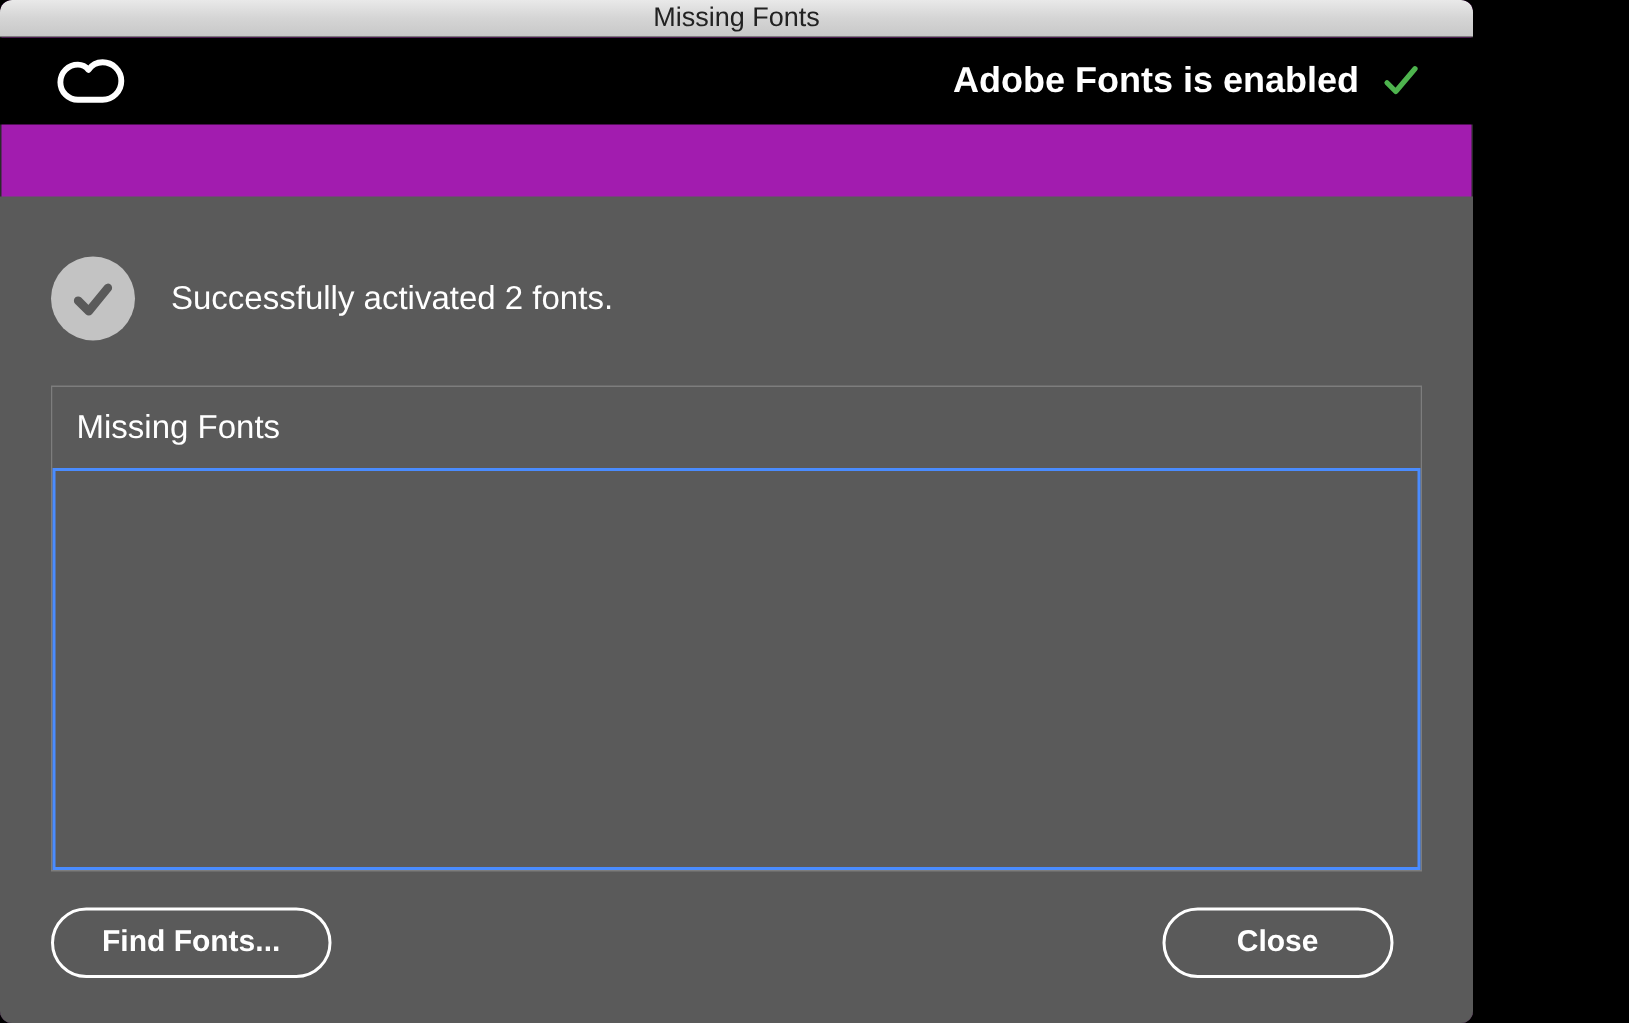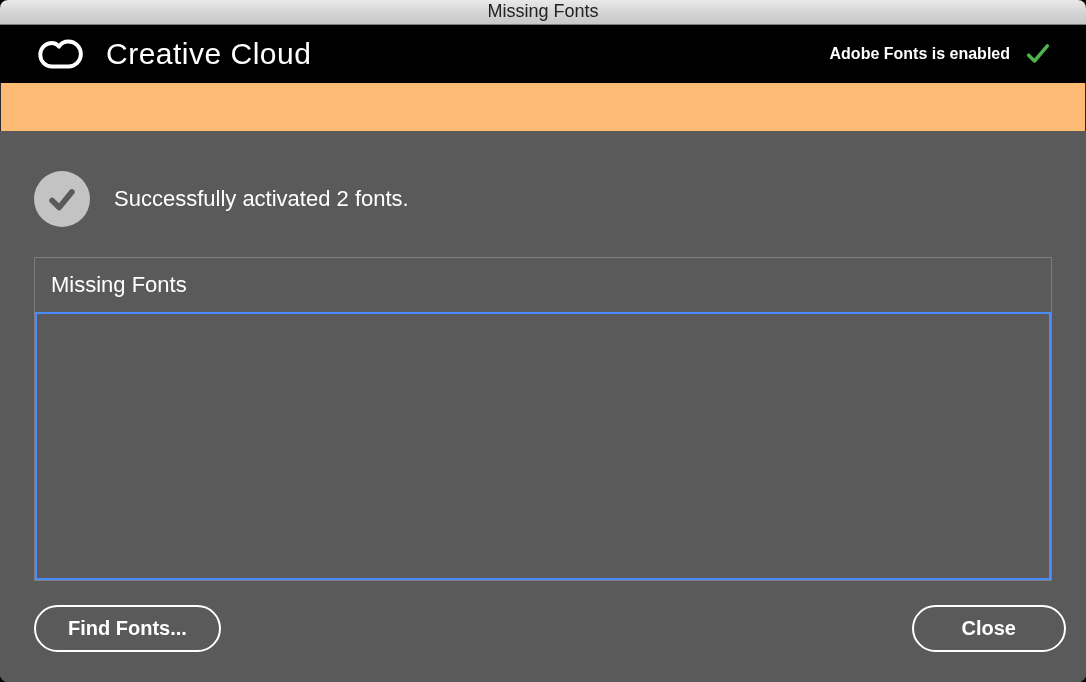--- a/index.html
+++ b/index.html
@@ -1,21 +1,21 @@
 <!DOCTYPE html>
 <html><head>
 <meta charset="utf-8">
 <style>
   * { box-sizing: border-box; margin: 0; padding: 0; }
   html, body { width: 1086px; height: 682px; font-family: "Helvetica Neue", Arial, sans-serif; background: #000; }
 
   .window {
-    width: 1086px;
+    width: 982px;
     height: 682px;
-    background: #fdba74;
+    background: #a21caf;
     border-radius: 8px;
     overflow: hidden;
     display: flex;
     flex-direction: column;
     box-shadow: inset 0 0 0 1px #2a2a2a;
   }
 
   .titlebar {
     height: 36px;
     background: linear-gradient(to bottom, #e9e9e9 0%, #d5d5d5 50%, #c8c8c8 100%);
@@ -55,21 +55,21 @@
     font-weight: 300;
     letter-spacing: 0.5px;
   }
   .header-right {
     margin-left: auto;
     display: flex;
     align-items: center;
     gap: 14px;
   }
   .fonts-enabled {
-    font-size: 16px;
+    font-size: 24px;
     font-weight: 600;
     color: #fff;
   }
   .check-icon { width: 28px; height: 28px; }
 
   .body-area {
     flex: 1;
     background: #5a5a5a;
     display: flex;
     flex-direction: column;
@@ -112,21 +112,21 @@
   .panel-body {
     height: 268px;
     background: #5a5a5a;
     border: 2px solid #4a8cff;
     border-top-width: 2px;
   }
 
   .footer {
     display: flex;
     align-items: center;
-    padding: 24px 20px 30px 34px;
+    padding: 24px 53px 30px 34px;
     gap: 16px;
   }
   .pill-button {
     border: 2px solid #ffffff;
     background: transparent;
     color: #fff;
     font-size: 20px;
     font-weight: 600;
     padding: 10px 32px;
     border-radius: 999px;
@@ -145,21 +145,20 @@
   </div>
 
   <div class="header-bar">
     <div class="cc-logo-wrap">
       <span class="cc-icon">
         <svg viewBox="0 0 64 40" width="50" height="32">
           <defs></defs>
           <path d="M44 4c-5 0-9.4 2.6-12 6.5C29.8 7.8 26.6 6 23 6 14.7 6 8 12.7 8 21s6.7 15 15 15h21c8.8 0 16-7.2 16-16S52.8 4 44 4z" fill="none" stroke="#fff" stroke-width="5" stroke-linejoin="round"></path>
         </svg>
       </span>
-      <span class="cc-title">Creative Cloud</span>
     </div>
     <div class="header-right">
       <span class="fonts-enabled">Adobe Fonts is enabled</span>
       <span class="check-icon">
         <svg viewBox="0 0 24 24" width="28" height="28">
           <path d="M4 13 L9 18 L20 5" fill="none" stroke="#4db34d" stroke-width="3" stroke-linecap="round" stroke-linejoin="round"></path>
         </svg>
       </span>
     </div>
   </div>

